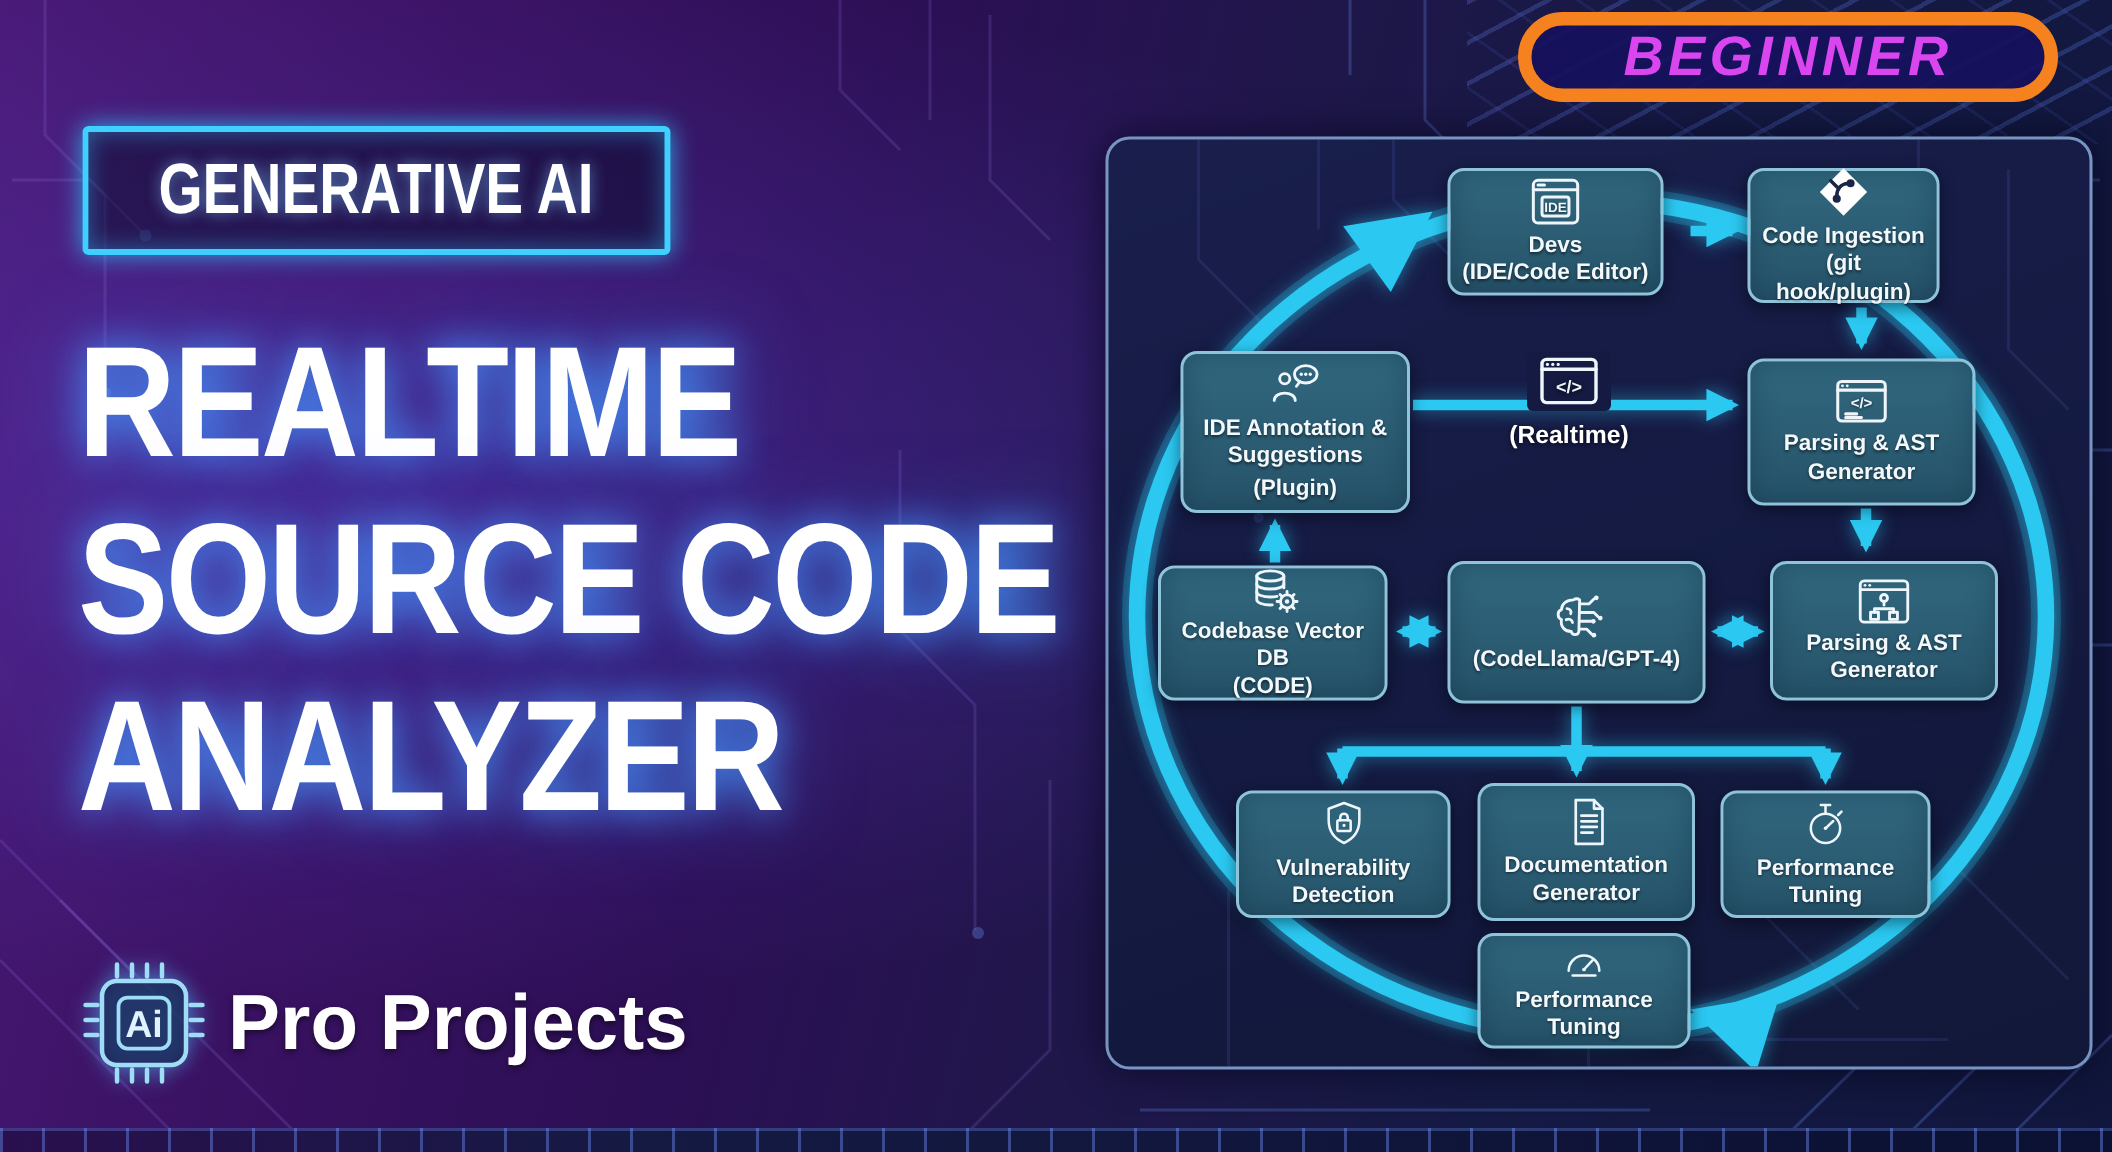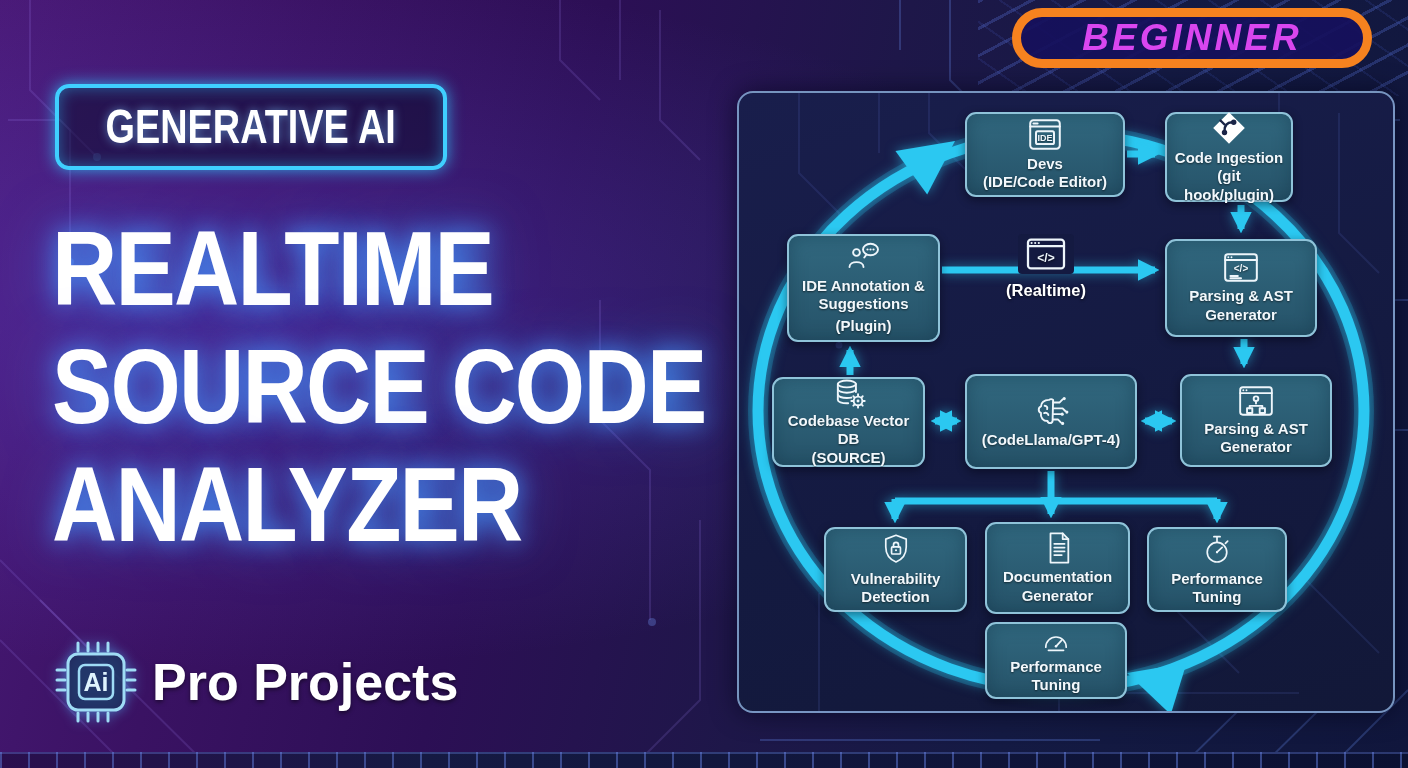--- a/index.html
+++ b/index.html
@@ -26,21 +26,21 @@
     border-top:2px solid rgba(120,150,255,.30);}
 
   
   .badge{left:1012px;top:8px;width:360px;height:60px;box-sizing:border-box;z-index:5;
     border:9px solid #f6821f;border-radius:30px;background:rgba(22,16,92,.92);
     display:flex;align-items:center;justify-content:center;}
   .badge span{color:#d946ef;font-size:37px;font-weight:bold;letter-spacing:3px;font-style:italic;}
 
   
   .kicker{left:55px;top:84px;width:392px;height:86px;box-sizing:border-box;z-index:4;
-    border:4px solid #3fd0ff;border-radius:14px;background:rgba(12,12,46,.55);
+    border:4px solid #3fd0ff;border-radius:4px;background:rgba(12,12,46,.55);
     box-shadow:0 0 16px rgba(47,200,255,.8), inset 0 0 16px rgba(47,200,255,.45);
     display:flex;align-items:center;justify-content:center;}
   .kicker span{display:inline-block;color:#fff;font-size:44px;font-weight:bold;letter-spacing:0;
     transform:scale(.86,1.08);text-shadow:0 0 10px rgba(120,200,255,.6);}
 
   
   .main-title{left:52px;top:210px;z-index:4;transform:scaleX(.86);transform-origin:left top;}
   .main-title div{color:#fff;font-size:105px;font-weight:bold;letter-spacing:-2px;line-height:118px;white-space:nowrap;
     text-shadow:0 0 26px rgba(70,150,255,.95),0 0 60px rgba(70,150,255,.55);}
 
@@ -193,21 +193,21 @@
         <path d="M406 328 H433" marker-start="url(#ah)" marker-end="url(#ah)"></path>
         <path d="M111 282 V257" marker-end="url(#ah)"></path>
         <path d="M312 378 V404"></path>
         <path d="M156 408 H478"></path>
         <path d="M156 406 V426" marker-end="url(#ah)"></path>
         <path d="M312 406 V421" marker-end="url(#ah)"></path>
         <path d="M478 406 V426" marker-end="url(#ah)"></path>
       </g>
     </svg>
 
-    <div class="node" style="left:226px;top:19px;width:160px;height:85px;">
+    <div class="node" style="left:226px;top:19px;width:144px;height:85px;">
       <span class="icon">
         <svg width="38" height="34" viewBox="0 0 36 32">
             <g fill="none" stroke="#eef6fb" stroke-width="1.9" stroke-linecap="round" stroke-linejoin="round">
               <rect x="4" y="2" width="28" height="27" rx="3"></rect>
               <path d="M4 8 h28"></path>
               <path d="M7 5 h4"></path>
               <rect x="9.5" y="12.5" width="17" height="12" rx="1.5"></rect>
             </g>
             <text x="18" y="22" text-anchor="middle" font-family="Liberation Sans, sans-serif" font-size="8.5" font-weight="bold" fill="#eef6fb">IDE</text>
           </svg>
@@ -298,21 +298,21 @@
               <path d="M22.5 6.5 V14"></path>
               <path d="M5.5 11.5 c0 1.8 3.8 3.2 8.5 3.2 s8.5 -1.4 8.5 -3.2"></path>
               <path d="M5.5 16.5 c0 1.8 3.8 3.2 8.5 3.2 c1.5 0 2.9 -.15 4.2 -.4"></path>
               <circle cx="24.5" cy="22.5" r="4.1"></circle>
               <path d="M24.5 17.6 v-1.4 M24.5 27.4 v1.4 M19.6 22.5 h-1.4 M29.4 22.5 h1.4 M21.1 19.1 l-1 -1 M27.9 25.9 l1 1 M27.9 19.1 l1 -1 M21.1 25.9 l-1 1"></path>
             </g>
             <circle cx="24.5" cy="22.5" r="1.4" fill="#eef6fb"></circle>
           </svg>
       </span>
       <span class="nt">Codebase Vector DB</span>
-      <span class="ns">(SOURCE)</span>
+      <span class="ns">(CODE)</span>
     </div>
 
     <div class="node" style="left:226px;top:281px;width:172px;height:95px;">
       <span class="icon">
         <svg width="38" height="34" viewBox="0 0 36 32">
             <g fill="none" stroke="#eef6fb" stroke-width="1.8" stroke-linecap="round" stroke-linejoin="round">
               <path d="M16 3.5 c-4.5 0 -7.5 2.8 -7.5 6.2 c-2.8 1 -2.8 5.2 0 6.2 c-.8 4.5 2.2 7.6 6.2 7.6 c.5 2.6 4.3 2.6 4.8 0 l.5 -20 c-1 -.8 -2.5 -1 -4 0 z" transform="translate(0,2)"></path>
               <path d="M12 11 c2 .2 3 1.5 2.3 3.2 M11.5 18 c1.8 -.8 3.6 0 4 1.8"></path>
               <path d="M20 8 h6 l3 -3 M20 13.5 h9 l2.5 2.5 M20 19 h7 M20 24 h4.5 l3 3"></path>
             </g>

